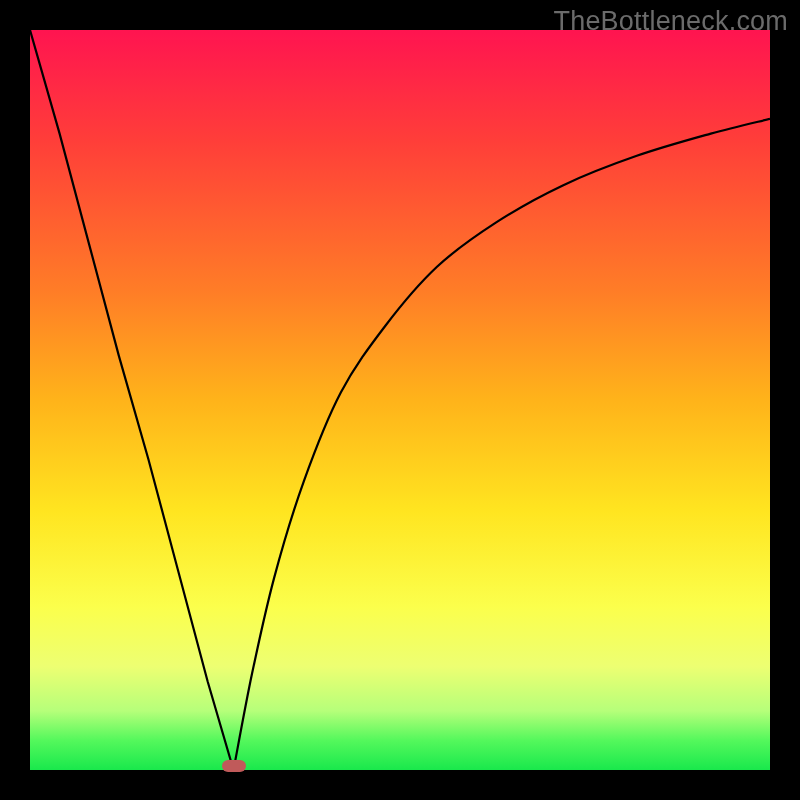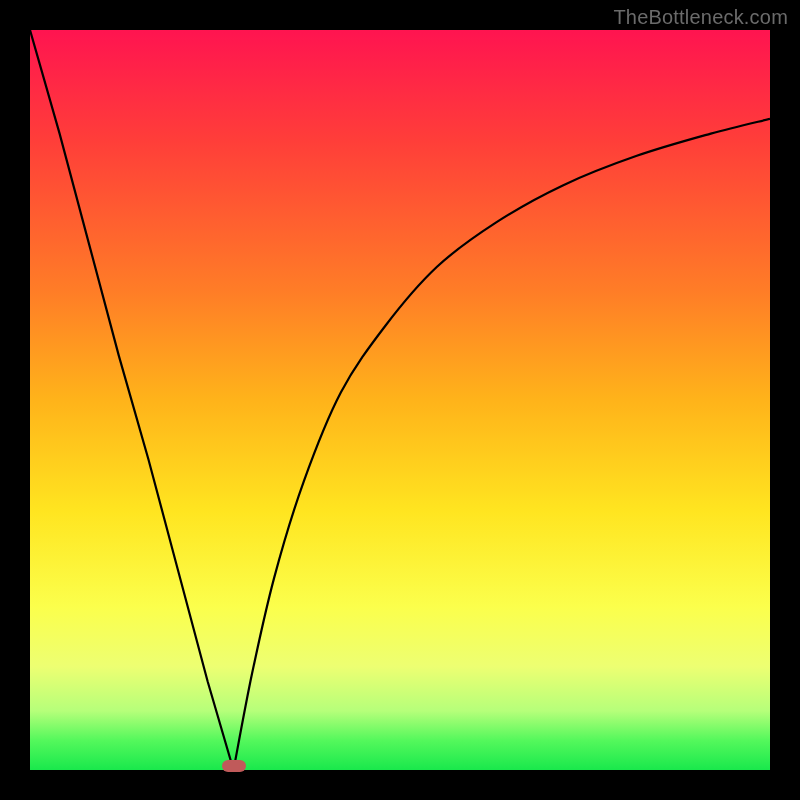--- a/index.html
+++ b/index.html
@@ -28,21 +28,21 @@
       #b6ff7a 92%,
       #54f85c 96%,
       #19e84c 100%
     );
   }
   .watermark {
     position: absolute;
     top: 6px;
     right: 12px;
     color: #6b6b6b;
-    font-size: 20px;
+    font-size: 27px;
     letter-spacing: 0.2px;
     user-select: none;
   }
   svg.curve {
     position: absolute;
     left: 0;
     top: 0;
     width: 740px;
     height: 740px;
   }

